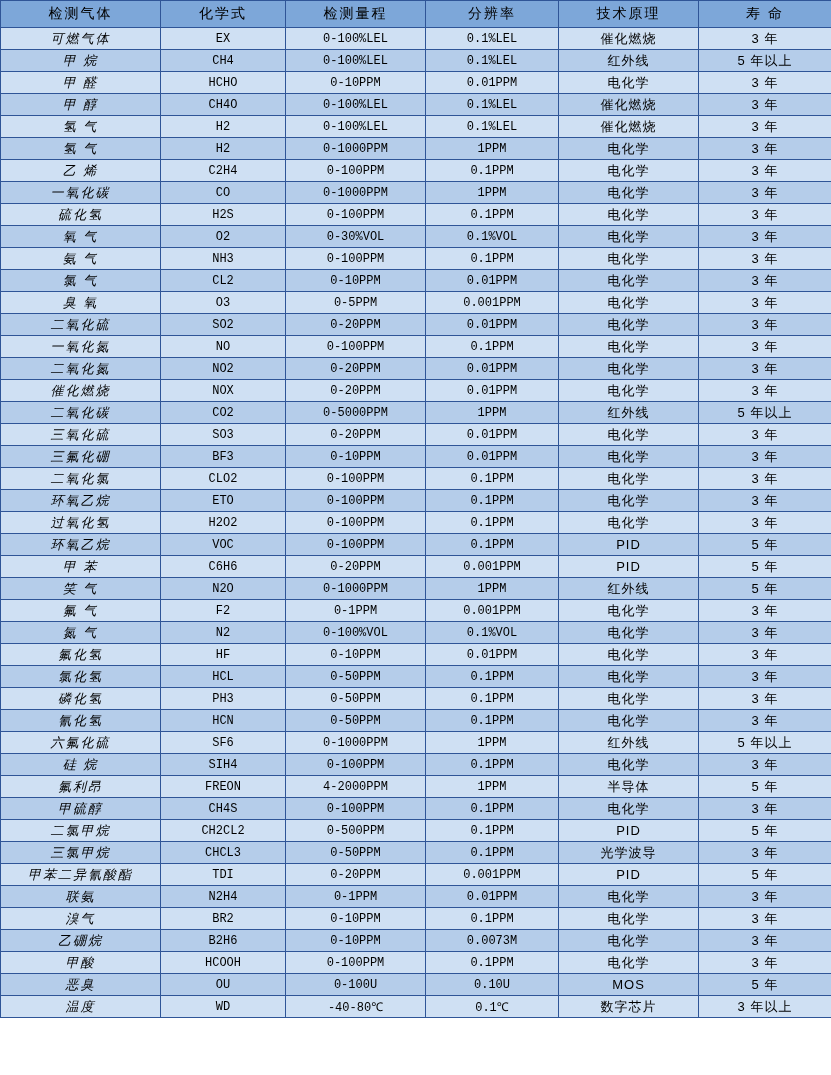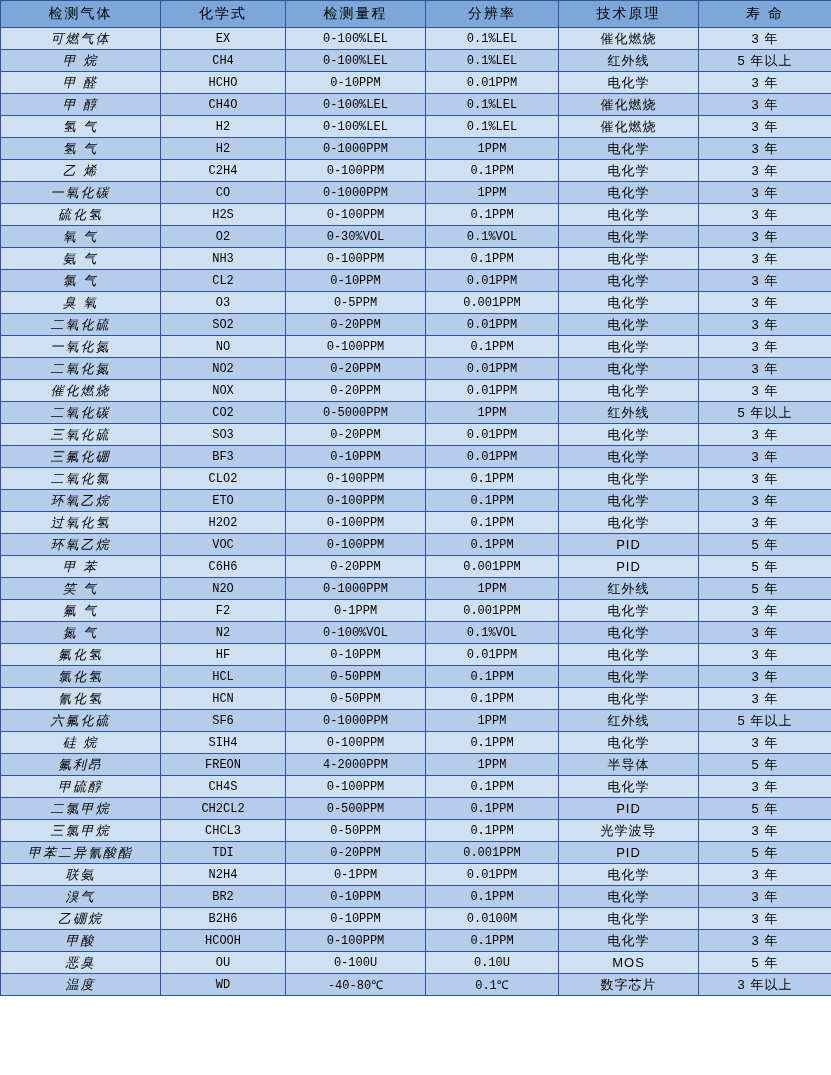--- a/index.html
+++ b/index.html
@@ -326,20 +326,28 @@
         </tr>
         <tr>
           <td class="col-name">氯化氢</td>
           <td class="col-formula">HCL</td>
           <td class="col-range">0-50PPM</td>
           <td class="col-res">0.1PPM</td>
           <td class="col-tech">电化学</td>
           <td class="col-life">3 年</td>
         </tr>
         <tr>
+          <td class="col-name">磷化氢</td>
+          <td class="col-formula">PH3</td>
+          <td class="col-range">0-50PPM</td>
+          <td class="col-res">0.1PPM</td>
+          <td class="col-tech">电化学</td>
+          <td class="col-life">3 年</td>
+        </tr>
+        <tr>
           <td class="col-name">氰化氢</td>
           <td class="col-formula">HCN</td>
           <td class="col-range">0-50PPM</td>
           <td class="col-res">0.1PPM</td>
           <td class="col-tech">电化学</td>
           <td class="col-life">3 年</td>
         </tr>
         <tr>
           <td class="col-name">六氟化硫</td>
           <td class="col-formula">SF6</td>
@@ -409,21 +417,21 @@
           <td class="col-formula">BR2</td>
           <td class="col-range">0-10PPM</td>
           <td class="col-res">0.1PPM</td>
           <td class="col-tech">电化学</td>
           <td class="col-life">3 年</td>
         </tr>
         <tr>
           <td class="col-name">乙硼烷</td>
           <td class="col-formula">B2H6</td>
           <td class="col-range">0-10PPM</td>
-          <td class="col-res">0.0100M</td>
+          <td class="col-res">0.0073M</td>
           <td class="col-tech">电化学</td>
           <td class="col-life">3 年</td>
         </tr>
         <tr>
           <td class="col-name">甲酸</td>
           <td class="col-formula">HCOOH</td>
           <td class="col-range">0-100PPM</td>
           <td class="col-res">0.1PPM</td>
           <td class="col-tech">电化学</td>
           <td class="col-life">3 年</td>

